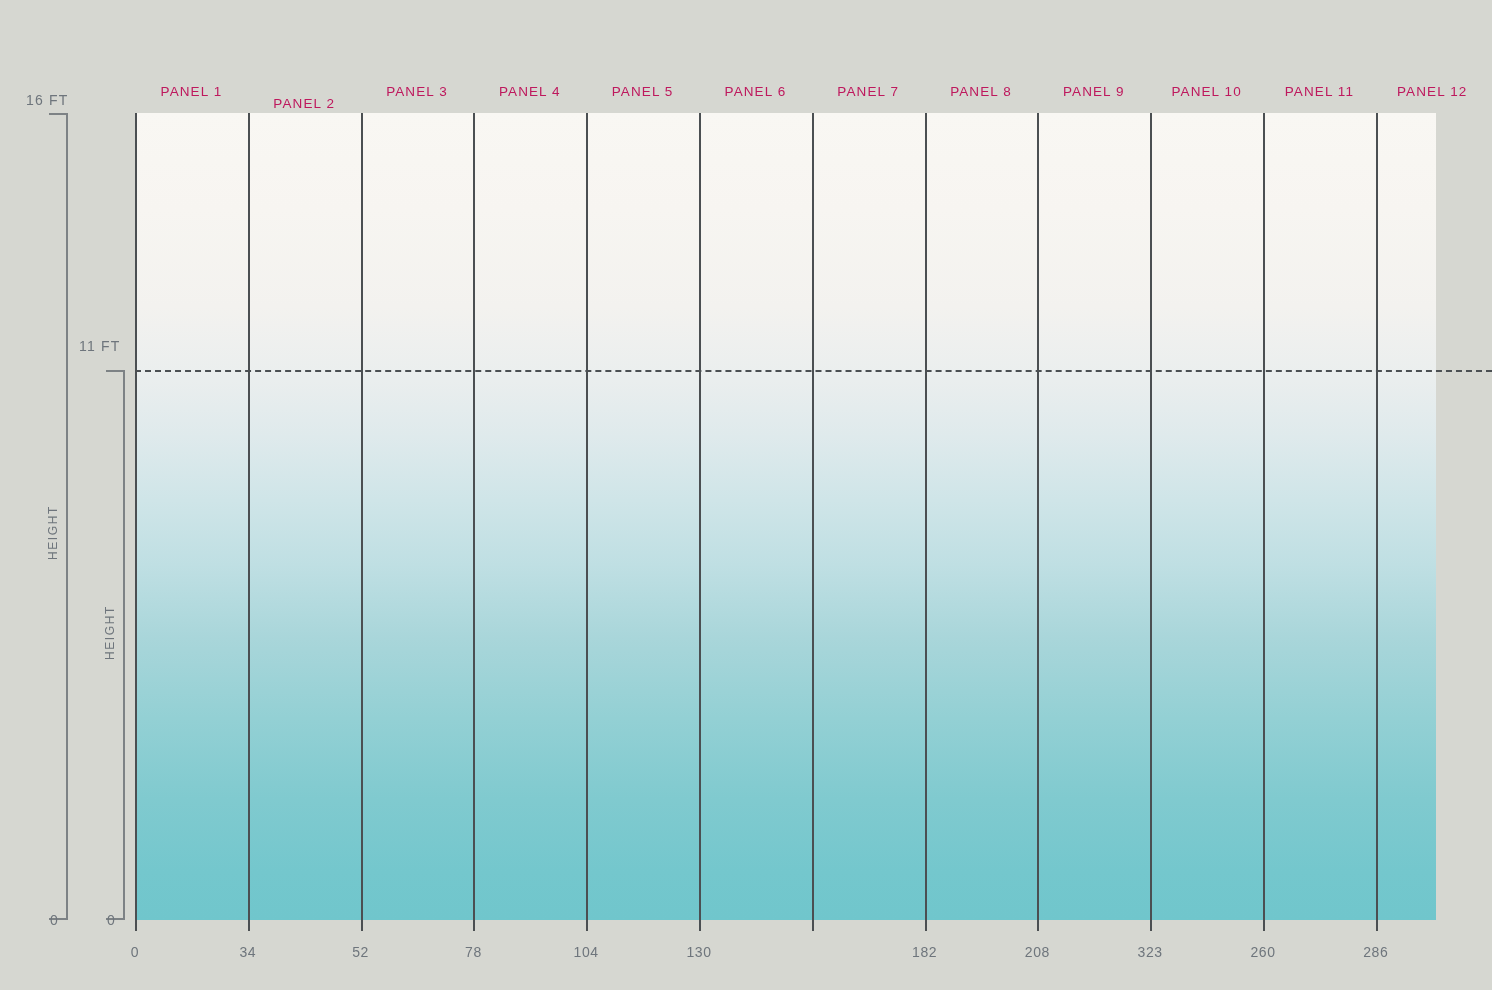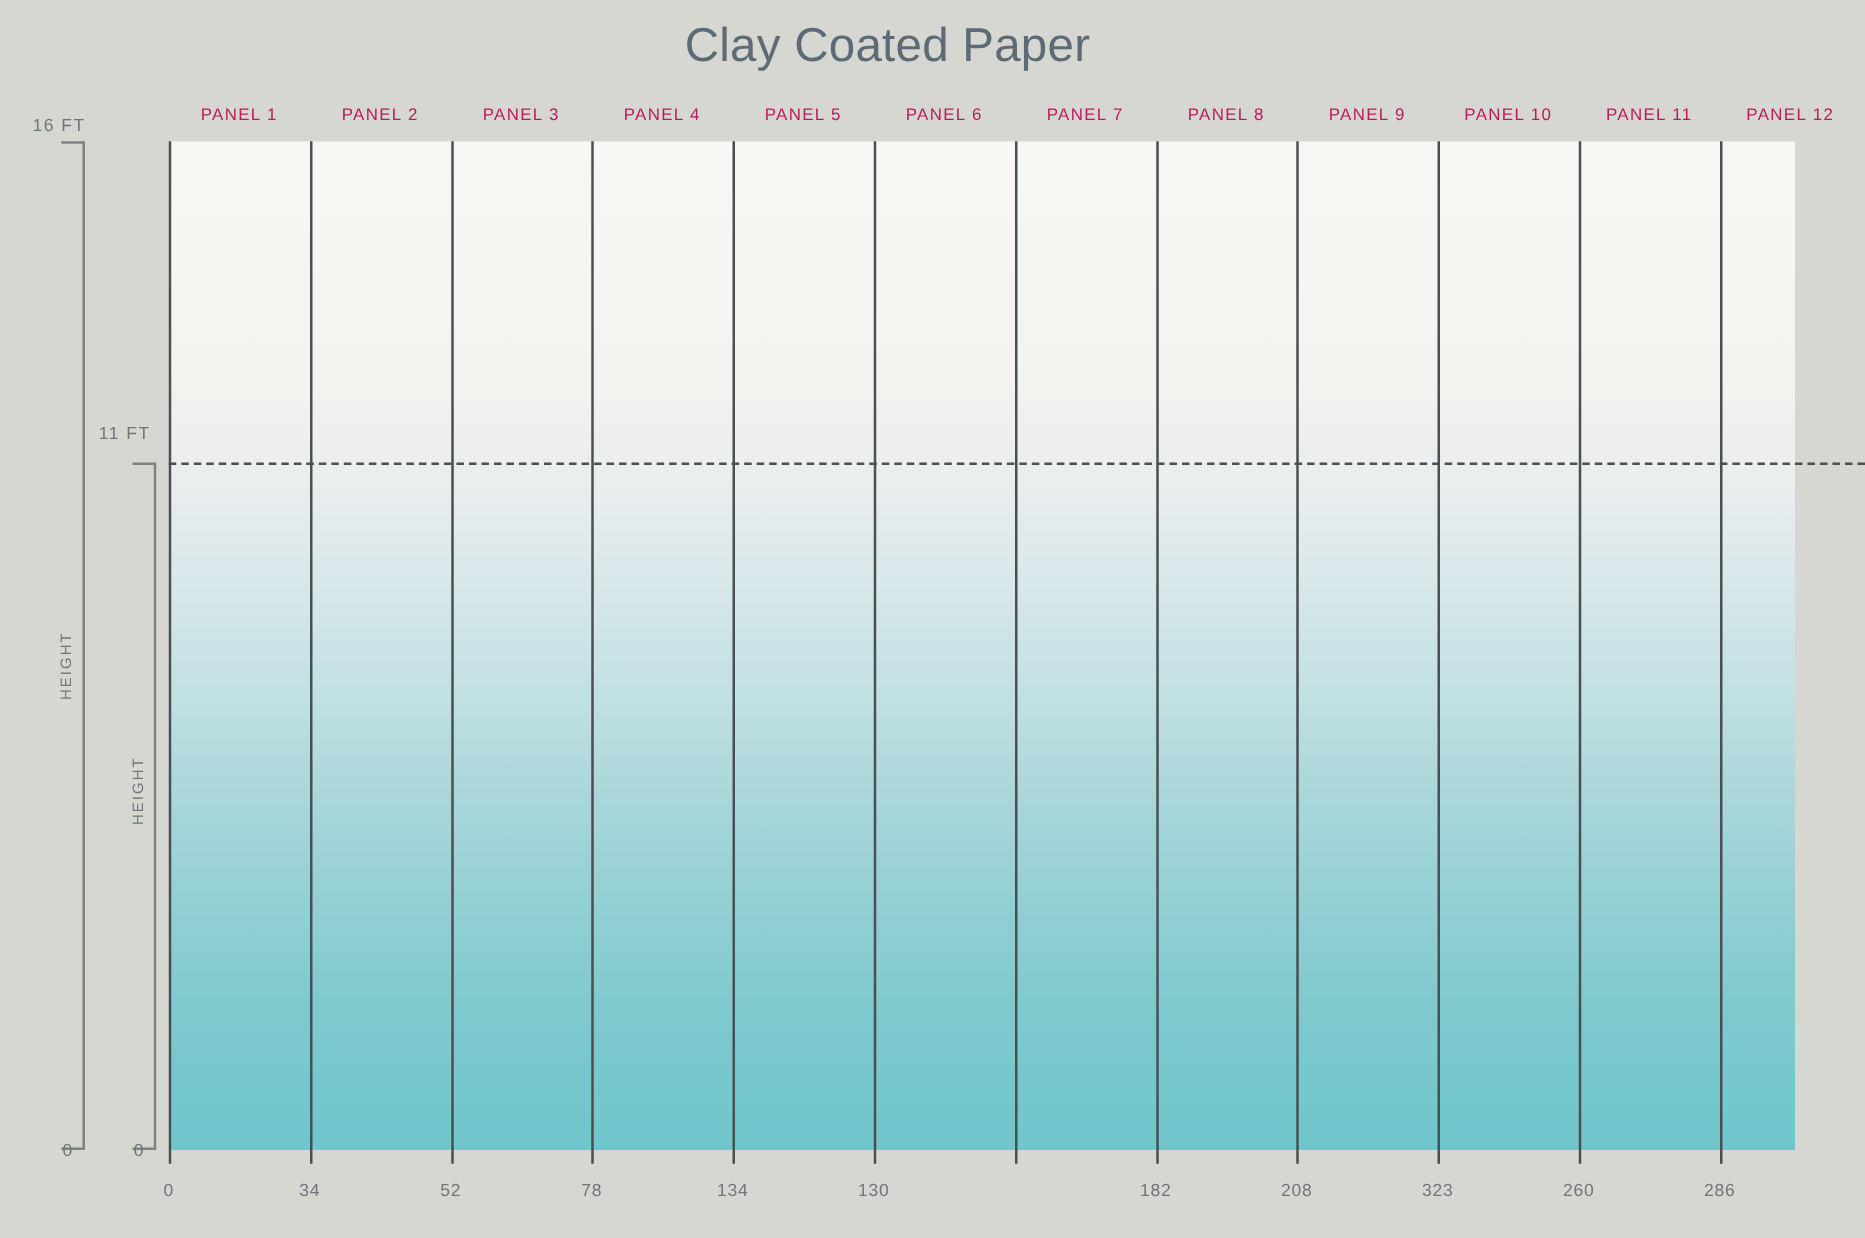--- a/index.html
+++ b/index.html
@@ -141,21 +141,20 @@
     letter-spacing: 0.6px;
     transform: translateX(-50%);
     white-space: nowrap;
   }
 </style>
 </head>
 <body>
 
 <div id="stage">
 
-  <div class="chart-title">Clay Coated Paper</div>
 
   <div class="plot-area">
     <div class="panel-gradient"></div>
   </div>
 
   <div id="dividers">
       <div class="panel-divider" style="left: 135px;"></div>
       <div class="panel-divider" style="left: 247.8px;"></div>
       <div class="panel-divider" style="left: 360.6px;"></div>
       <div class="panel-divider" style="left: 473.4px;"></div>
@@ -164,21 +163,21 @@
       <div class="panel-divider" style="left: 811.8px;"></div>
       <div class="panel-divider" style="left: 924.6px;"></div>
       <div class="panel-divider" style="left: 1037.4px;"></div>
       <div class="panel-divider" style="left: 1150.2px;"></div>
       <div class="panel-divider" style="left: 1263px;"></div>
       <div class="panel-divider" style="left: 1375.8px;"></div>
     </div>
 
   <div id="panel-labels">
       <div class="panel-label" style="left: 191.4px;">PANEL 1</div>
-      <div class="panel-label" style="left: 304.2px;">PANEL 2</div>
+      <div class="panel-label" style="left: 304.2px; margin-top: 12px;">PANEL 2</div>
       <div class="panel-label" style="left: 417px;">PANEL 3</div>
       <div class="panel-label" style="left: 529.8px;">PANEL 4</div>
       <div class="panel-label" style="left: 642.6px; text-align: right;">PANEL 5</div>
       <div class="panel-label" style="left: 755.4px;">PANEL 6</div>
       <div class="panel-label" style="left: 868.2px;">PANEL 7</div>
       <div class="panel-label" style="left: 981px;">PANEL 8</div>
       <div class="panel-label" style="left: 1093.8px;">PANEL 9</div>
       <div class="panel-label" style="left: 1206.6px;">PANEL 10</div>
       <div class="panel-label" style="left: 1319.4px;">PANEL 11</div>
       <div class="panel-label" style="left: 1432.2px;">PANEL 12</div>
@@ -202,21 +201,21 @@
   </div>
   <div class="measure-top-label" style="left:79px; top:338px;">11 FT</div>
   <div class="measure-bot-label" style="left:107px; top:912px;">0</div>
   <div class="axis-name" style="left:103px; top:660px;">HEIGHT</div>
 
   <div id="xticks">
       <div class="xtick-label" style="left: 135px;">0</div>
       <div class="xtick-label" style="left: 247.8px;">34</div>
       <div class="xtick-label" style="left: 360.6px;">52</div>
       <div class="xtick-label" style="left: 473.4px;">78</div>
-      <div class="xtick-label" style="left: 586.2px;">134</div>
+      <div class="xtick-label" style="left: 586.2px;">104</div>
       <div class="xtick-label" style="left: 699px;">130</div>
       <div class="xtick-label" style="left: 811.8px; margin-top: 44px;">156</div>
       <div class="xtick-label" style="left: 924.6px;">182</div>
       <div class="xtick-label" style="left: 1037.4px;">208</div>
       <div class="xtick-label" style="left: 1150.2px;">323</div>
       <div class="xtick-label" style="left: 1263px;">260</div>
       <div class="xtick-label" style="left: 1375.8px;">286</div>
     </div>
 
 </div>

